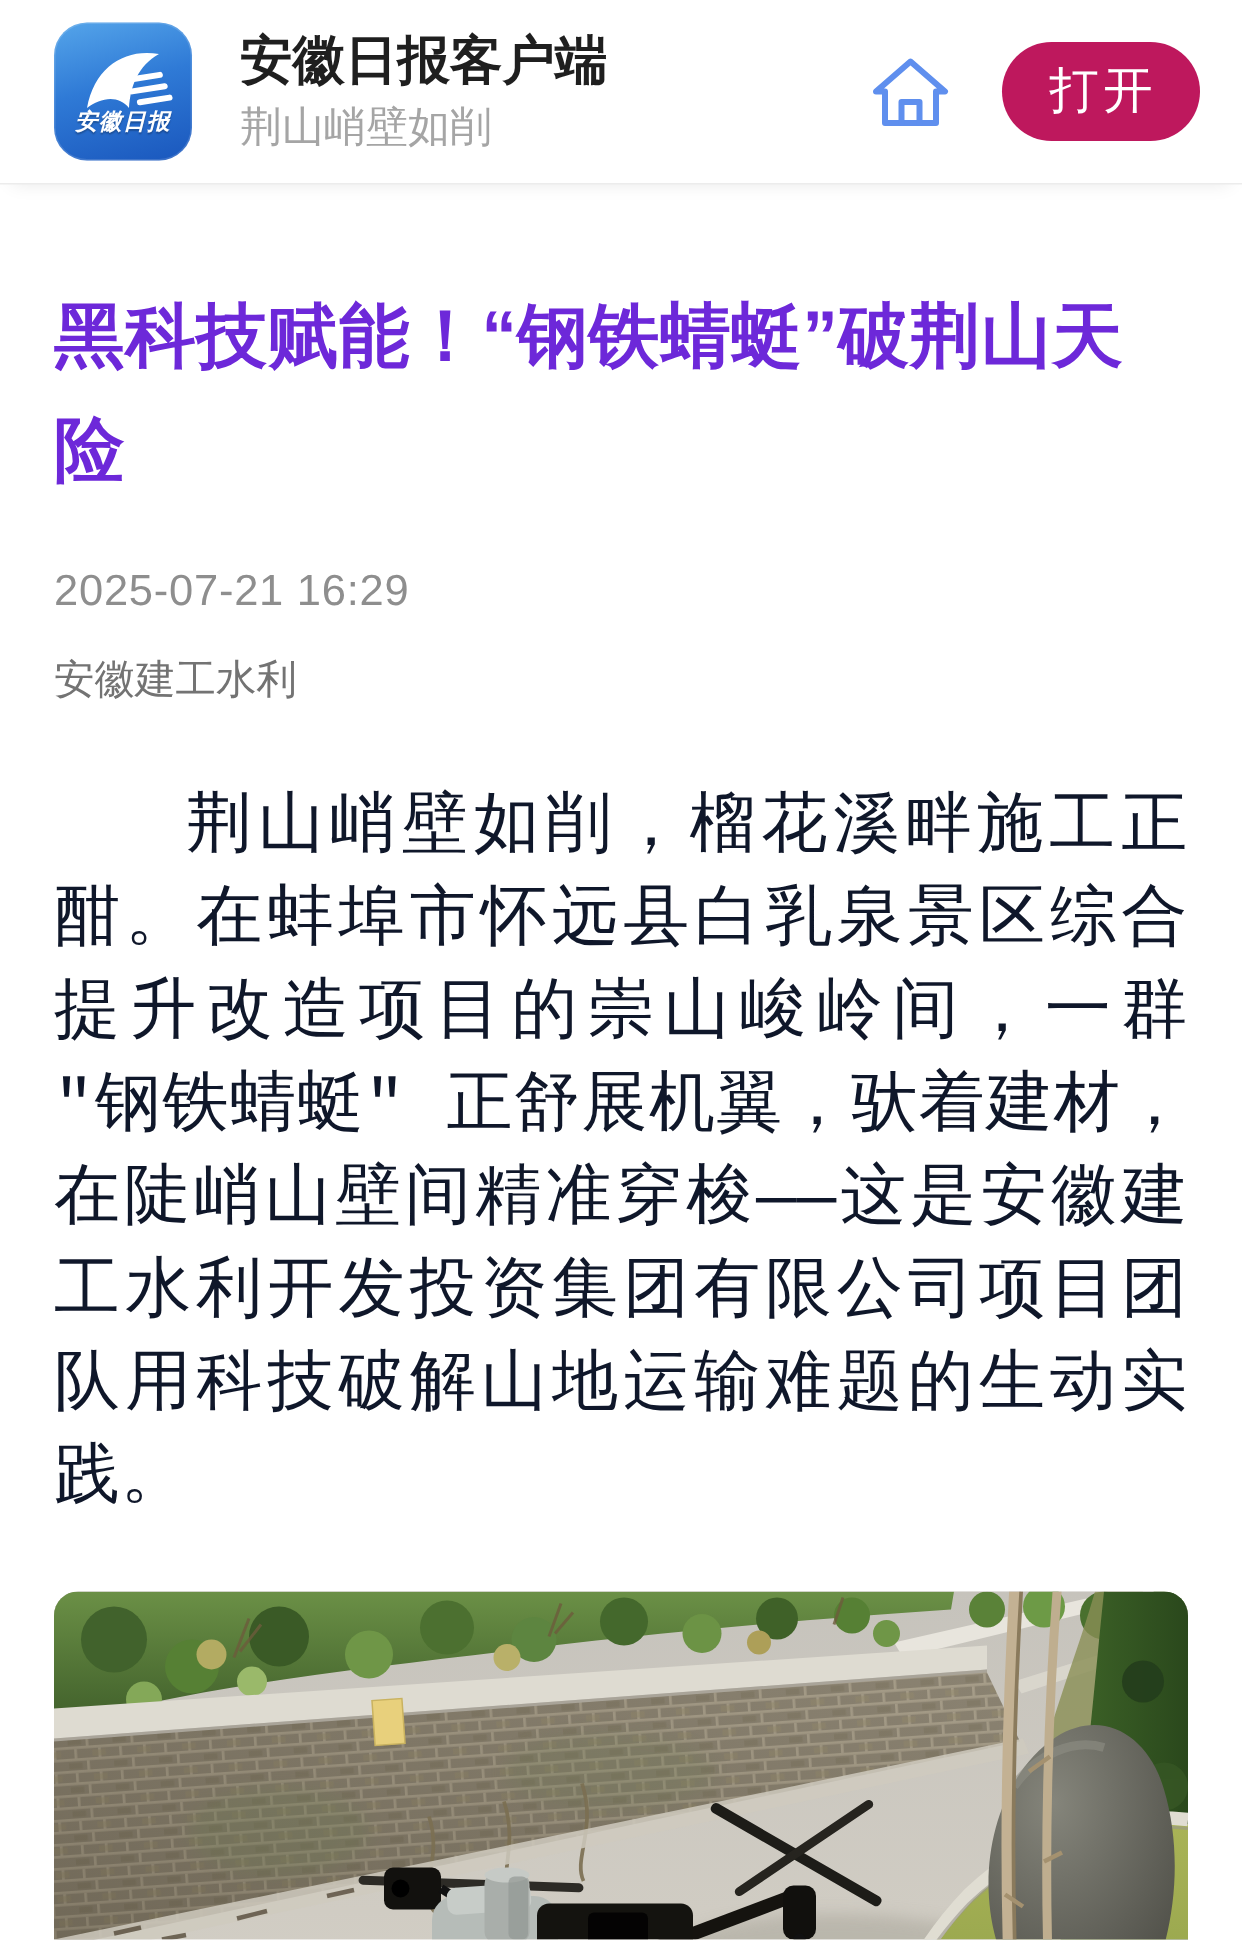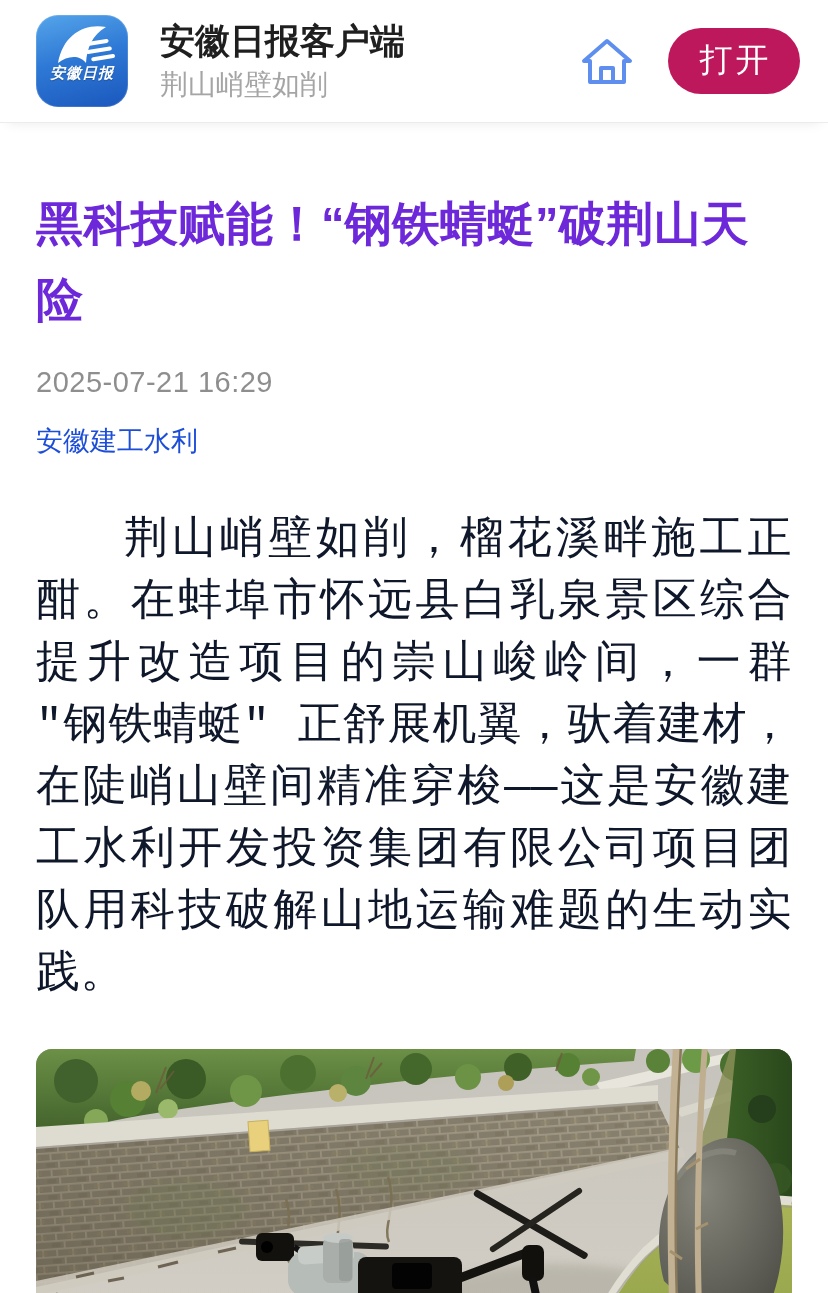--- a/index.html
+++ b/index.html
@@ -4,41 +4,41 @@
 <style>
   html,body{margin:0;padding:0;background:#fff;}
   body{width:828px;font-family:"Liberation Sans","DejaVu Sans",sans-serif;-webkit-font-smoothing:antialiased;}
   .page{position:relative;width:828px;height:1293px;background:#ffffff;overflow:hidden;}
 
   
   .app-banner{display:flex;align-items:center;height:122px;padding:0 28px 0 36px;background:#fff;
     box-shadow:0 1px 0 #ececec, 0 8px 12px -8px rgba(0,0,0,.10);position:relative;z-index:2;}
   .app-logo{width:92px;height:92px;border-radius:22px;flex:0 0 auto;
     background:linear-gradient(165deg,#55a5ea 0%,#2f7ad6 45%,#1a57bd 100%);
-    display:flex;flex-direction:column;align-items:center;justify-content:flex-start;
+    display:flex;flex-direction:column;align-items:center;justify-content:center;
     overflow:hidden;box-shadow:inset 0 0 0 1px rgba(255,255,255,.15);}
   .app-logo svg{display:block;margin-bottom:-2px;}
   .app-logo-text{color:#fff;font-size:15px;font-weight:700;letter-spacing:1px;line-height:1;
     padding-bottom:10px;font-style:italic;text-shadow:0 1px 1px rgba(0,0,0,.25);}
   .app-meta{margin-left:32px;display:flex;flex-direction:column;justify-content:center;min-width:0;}
   .app-name{font-size:35px;font-weight:700;color:#1f1f1f;line-height:1.15;}
   .app-tagline{font-size:28px;color:#a5a5a5;margin-top:9px;line-height:1.1;}
   .banner-spacer{flex:1;}
   .home-btn{width:58px;height:58px;display:flex;align-items:center;justify-content:center;
     background:transparent;border:none;padding:0;cursor:pointer;margin-right:32px;}
   .open-btn{width:132px;height:66px;border:none;border-radius:33px;background:#be185d;color:#ffffff;
     font-size:33px;font-family:inherit;display:flex;align-items:center;justify-content:center;
     letter-spacing:3px;cursor:pointer;padding:0 0 2px 3px;}
 
   
   .article{padding:0 36px;}
   .article-title{margin:64px 0 0 0;font-size:47px;line-height:76px;font-weight:800;color:#6d28d9;
     letter-spacing:.5px;}
-  .article-time{margin-top:28px;font-size:29px;color:#8e8e8e;letter-spacing:.5px;}
-  .article-source{margin-top:24px;font-size:27px;color:#1d4ed8;}
+  .article-time{margin-top:40px;font-size:29px;color:#8e8e8e;letter-spacing:.5px;}
+  .article-source{margin-top:24px;font-size:27px;color:#737373;}
   .article-body{margin-top:50px;font-size:44px;line-height:62px;color:#0f172a;text-align:justify;
     text-indent:2em;letter-spacing:.5px;font-family:Liberation Mono, monospace;}
 
   .article-photo{margin-top:34px;width:756px;height:425px;border-radius:16px 16px 0 0;overflow:hidden;
     position:relative;background:#c9c6c0;}
   .article-photo svg{display:block;}
 </style>
 </head>
 <body>
 

